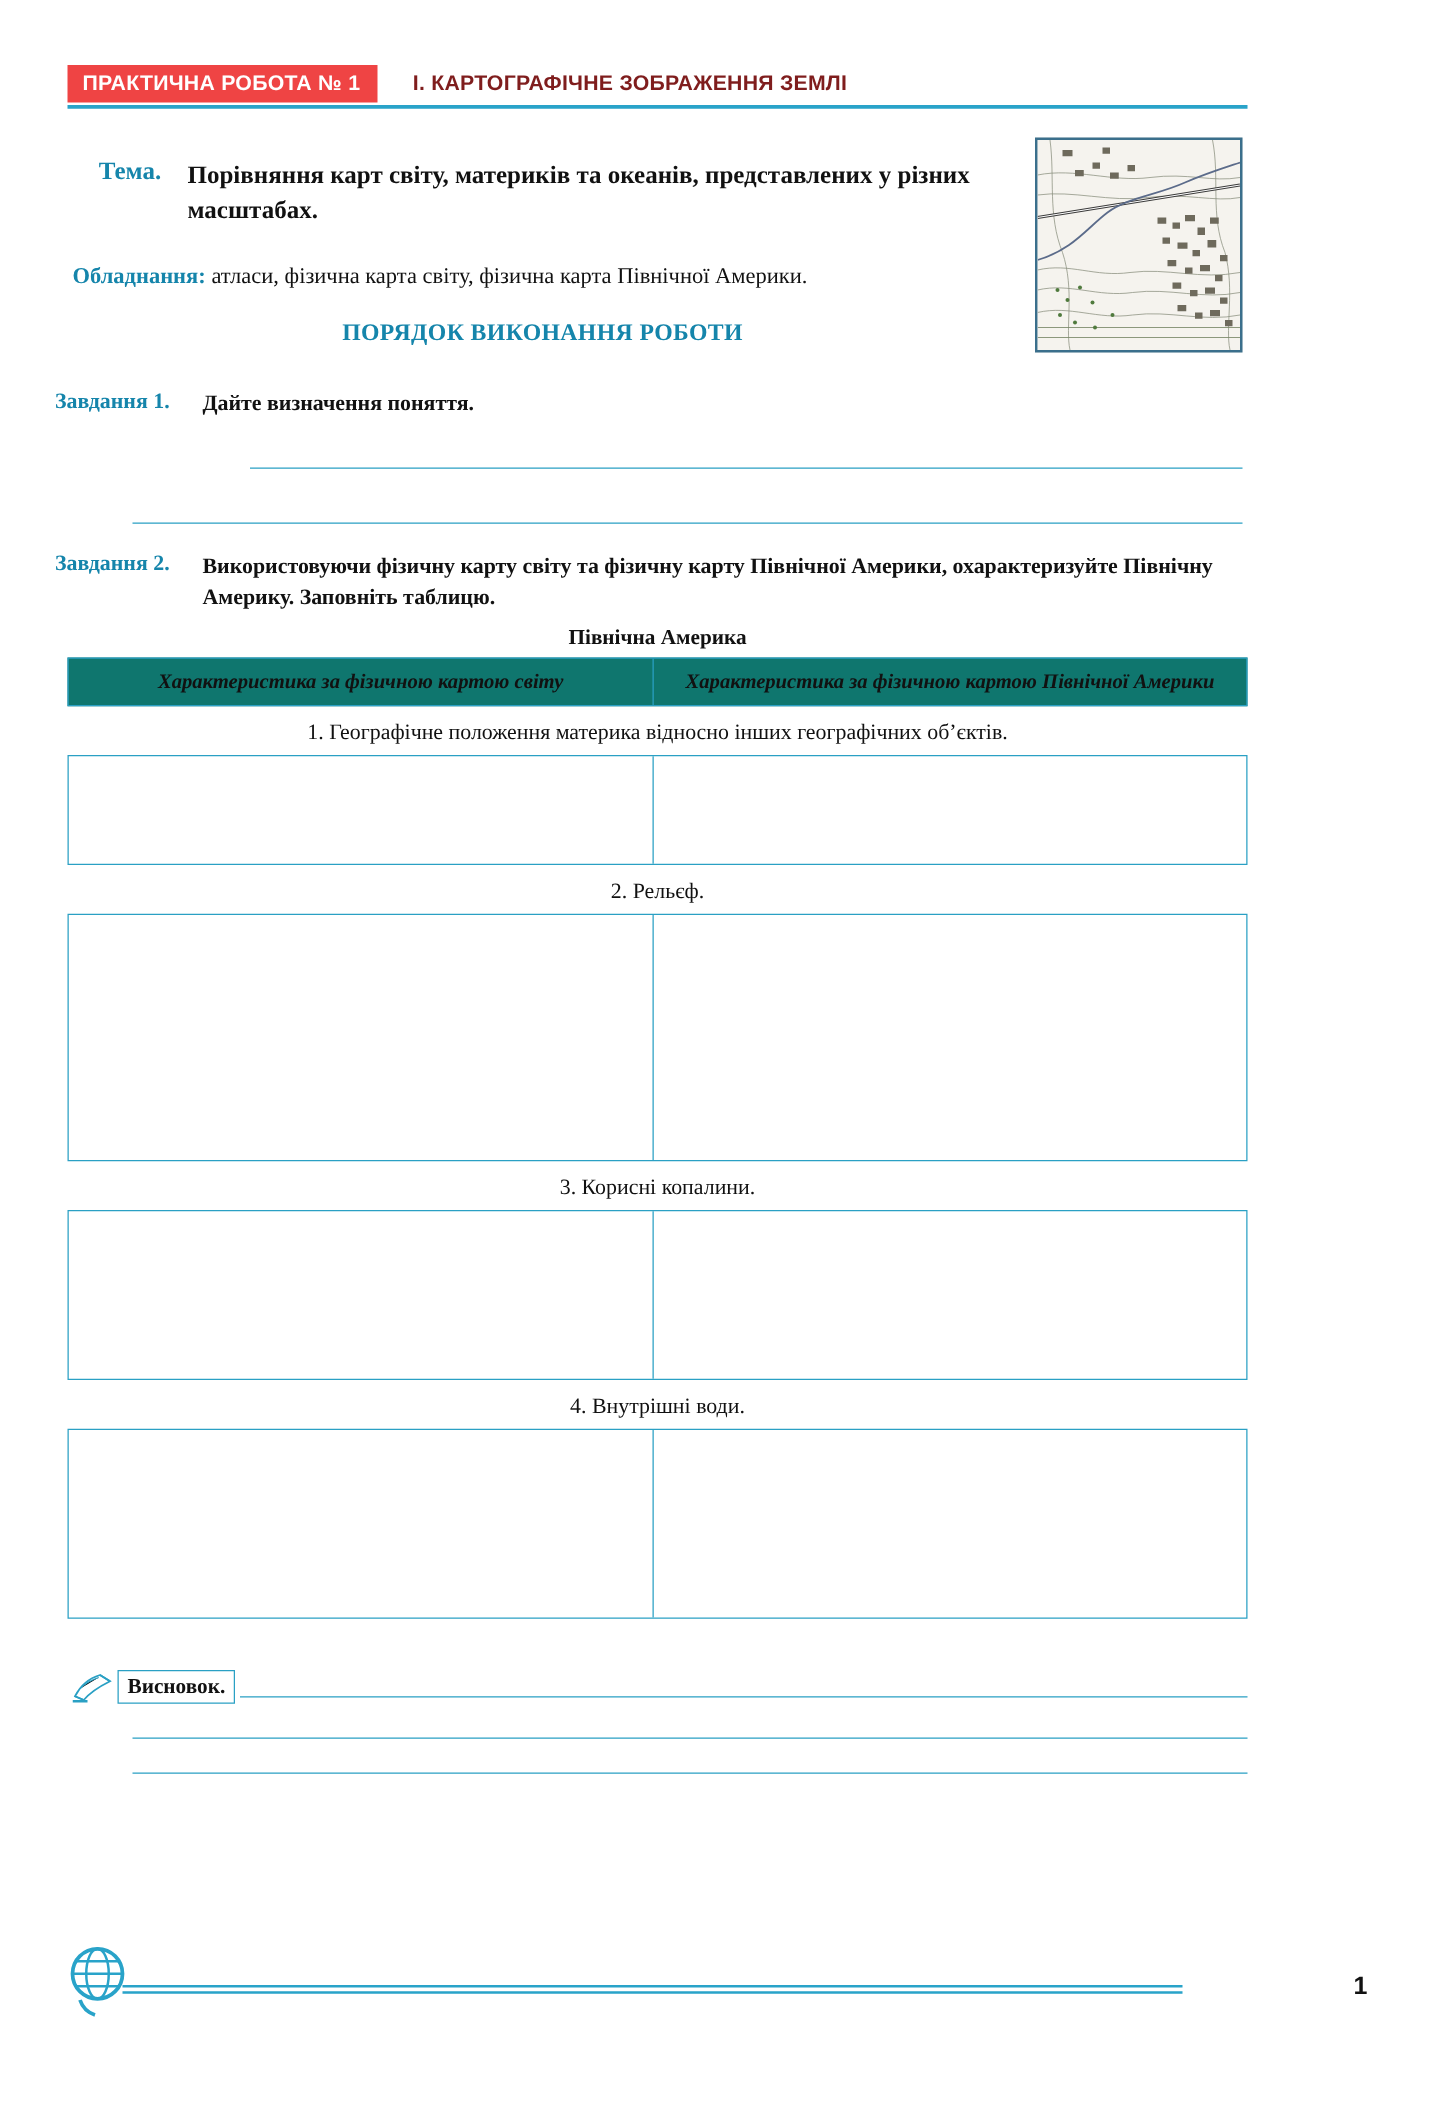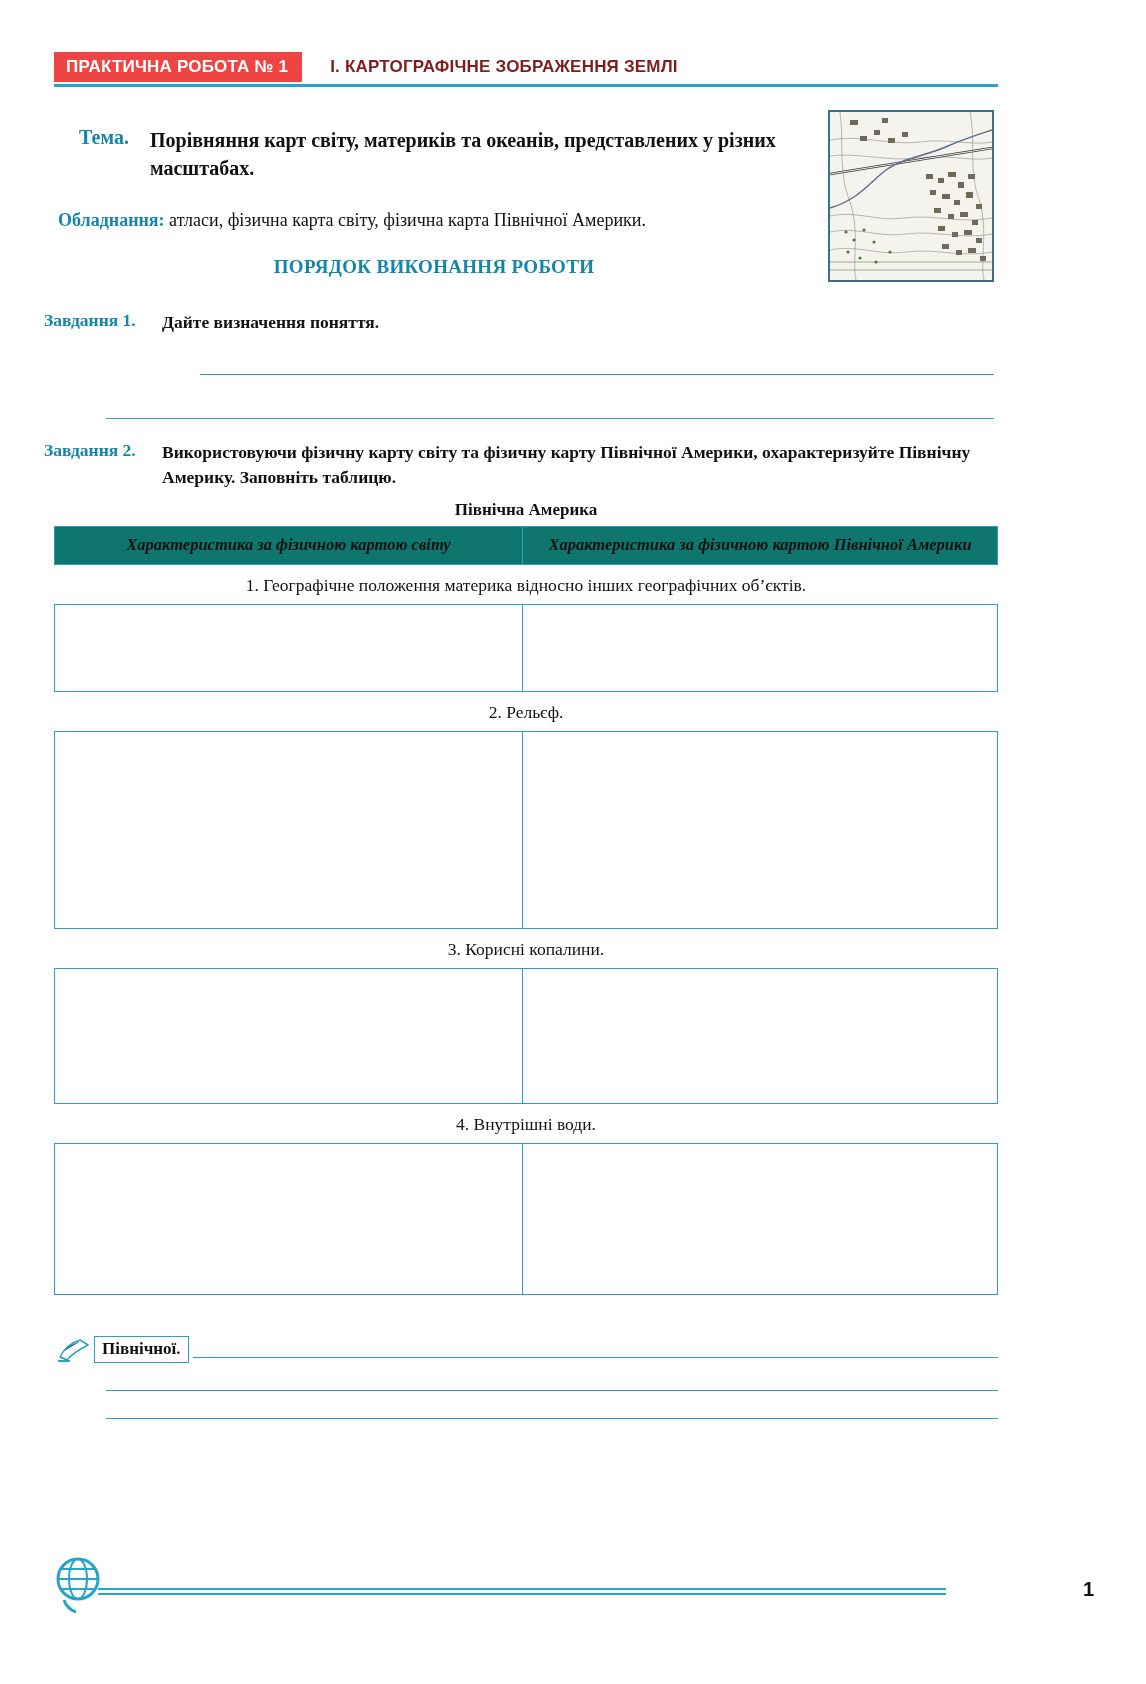--- a/index.html
+++ b/index.html
@@ -406,21 +406,21 @@
     <div class="concl-head">
       <span class="concl-pen">
         <svg width="34" height="26" viewBox="0 0 34 26" xmlns="http://www.w3.org/2000/svg">
           <path d="M2 20 C6 12 12 6 22 3 L30 8 C22 12 14 17 9 23 Z" fill="#ffffff" stroke="#2aa0c4" stroke-width="1.4"></path>
           <path d="M22 3 L30 8" stroke="#2aa0c4" stroke-width="1.4"></path>
           <path d="M2 20 L9 23" stroke="#2aa0c4" stroke-width="1.4"></path>
           <path d="M6 14 C10 10 15 7 21 5" stroke="#2aa0c4" stroke-width="1"></path>
           <path d="M0 24 L12 24" stroke="#2aa0c4" stroke-width="2"></path>
         </svg>
       </span>
-      <span class="concl-box">Північної.</span>
+      <span class="concl-box">Висновок.</span>
       <span class="concl-line1"></span>
     </div>
     <div class="concl-rule"></div>
     <div class="concl-rule"></div>
   </div>
 
   <span class="globe">
     <svg width="50" height="58" viewBox="0 0 50 58" xmlns="http://www.w3.org/2000/svg">
       <circle cx="24" cy="23" r="20" fill="none" stroke="#29a3c9" stroke-width="3"></circle>
       <ellipse cx="24" cy="23" rx="9" ry="20" fill="none" stroke="#29a3c9" stroke-width="2"></ellipse>

